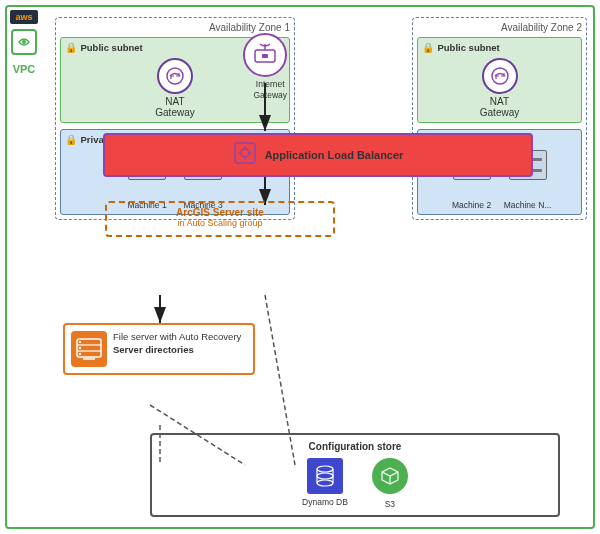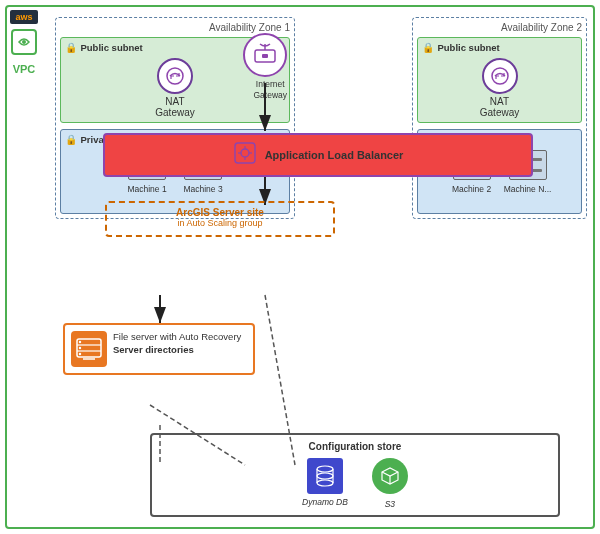--- a/index.html
+++ b/index.html
@@ -227,21 +227,21 @@
       width: 5px;
       height: 5px;
       border-radius: 50%;
       background: #e87722;
       margin-right: 3px;
     }
 
     .mach-label {
       font-size: 8.5px;
       color: #333;
-      margin-top: 4px;
+      margin-top: 20px;
     }
 
     
     .alb-wrap {
       position: absolute;
       top: 128px;
       left: 98px;
       right: 62px;
       background: #ef4444;
       border: 2px solid #8e44ad;
@@ -426,21 +426,21 @@
       </svg>
     </div>
     <div style="font-size:9.5px;color:#333;line-height:1.35;">
       <span>File server with Auto Recovery</span>
       <strong>Server directories</strong>
     </div>
   </div>
 
   <div style="position:absolute;bottom:12px;left:145px;right:35px;background:white;border:2px solid #555;border-radius:4px;padding:6px 10px;display:flex;flex-direction:column;align-items:center;">
     <div style="font-size:10px;font-weight:bold;color:#333;margin-bottom:6px;">Configuration store</div>
-    <div style="display:flex;gap:24px;justify-content:center;font-style:italic;">
+    <div style="display:flex;gap:24px;justify-content:center;">
       <div style="display:flex;flex-direction:column;align-items:center;gap:3px;">
         <div style="width:36px;height:36px;background:#3F48CC;border-radius:3px;display:flex;align-items:center;justify-content:center;color:white;font-size:18px;">
           <svg width="24" height="24" viewBox="0 0 24 24">
             <ellipse cx="12" cy="5" rx="8" ry="3" fill="none" stroke="white" stroke-width="1.2"></ellipse>
             <path d="M4 5 L4 19" stroke="white" stroke-width="1.2"></path>
             <path d="M20 5 L20 19" stroke="white" stroke-width="1.2"></path>
             <ellipse cx="12" cy="19" rx="8" ry="3" fill="none" stroke="white" stroke-width="1.2"></ellipse>
             <ellipse cx="12" cy="12" rx="8" ry="3" fill="none" stroke="white" stroke-width="1.2"></ellipse>
           </svg>
         </div>

